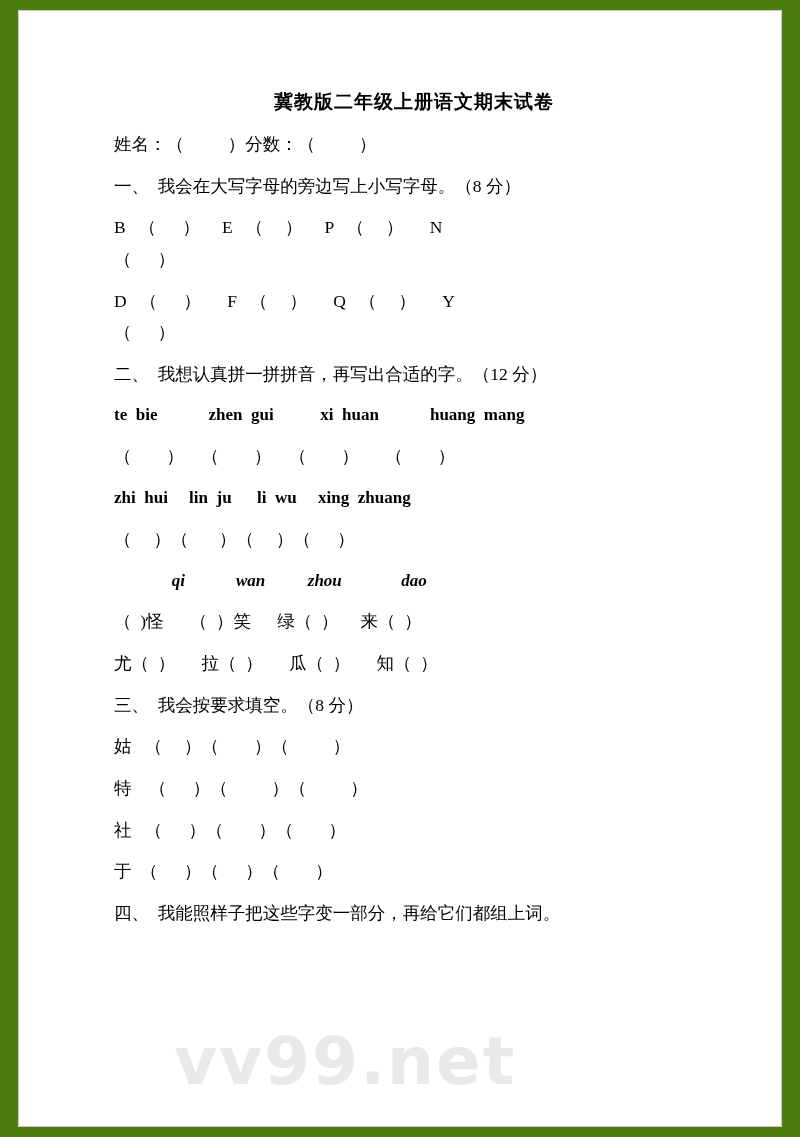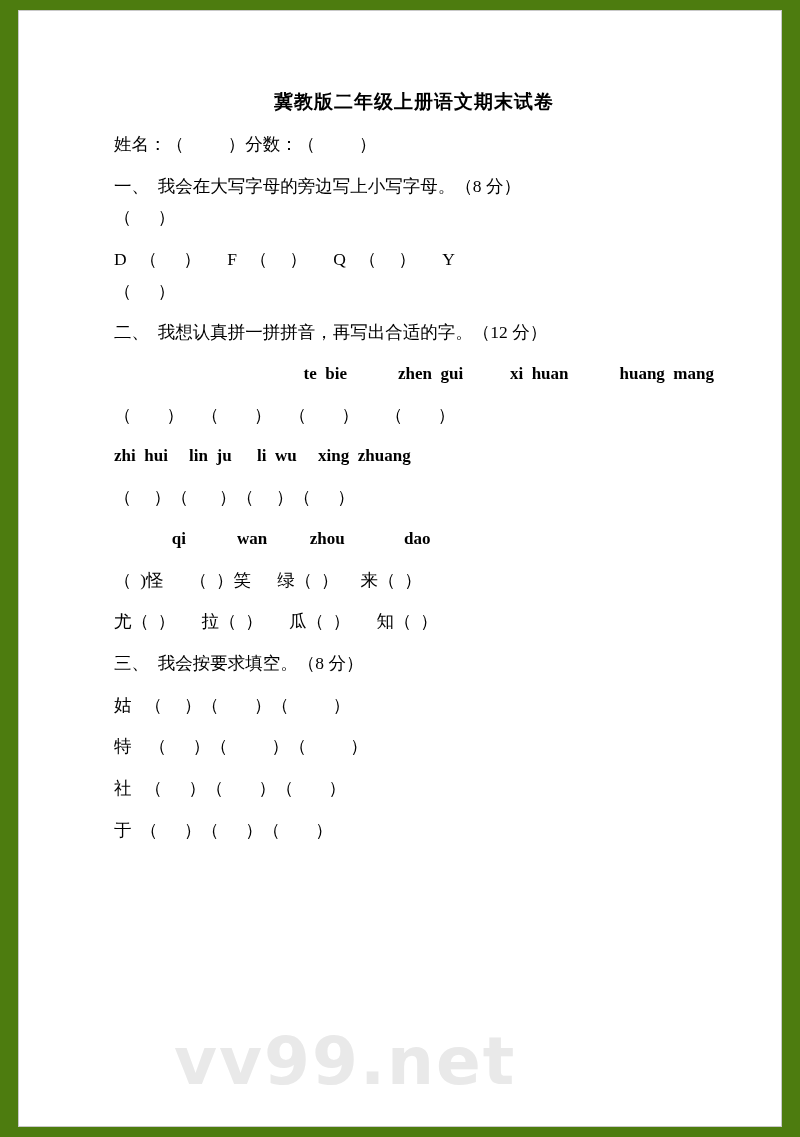--- a/index.html
+++ b/index.html
@@ -52,22 +52,22 @@
     font-family: Liberation Serif, serif;
   }
   .line.tight {
     margin-top: 8px;
   }
   .pin {
     font-family: "Liberation Serif", serif;
     font-weight: bold;
     font-size: 17px;
   }
-  .indent1 { padding-left: 0px; text-align: right; }
-  .indent2 { padding-left: 28px; }
+  .indent1 { padding-left: 0px; }
+  .indent2 { padding-left: 28px; font-style: italic; }
 
   .watermark {
     position: absolute;
     left: 155px;
     top: 1012px;
     font-family: "DejaVu Sans", sans-serif;
     font-weight: bold;
     font-size: 66px;
     color: #e9e9e9;
     letter-spacing: 2px;
@@ -80,37 +80,39 @@
 <div class="page">
   <div class="sheet">
 
     <div class="content">
 
       <div class="doc-title">冀教版二年级上册语文期末试卷</div>
 
       <div class="line">姓名：（          ）分数：（          ）</div>
 
       <div class="line">一、  我会在大写字母的旁边写上小写字母。（8 分）</div>
+      <div class="line">B   （      ）     E   （     ）     P   （     ）      N</div>
       <div class="line tight">（      ）</div>
       <div class="line">D   （      ）      F   （     ）      Q   （     ）      Y</div>
       <div class="line tight">（      ）</div>
 
       <div class="line">二、  我想认真拼一拼拼音，再写出合适的字。（12 分）</div>
       <div class="line pin indent1">te  bie            zhen  gui           xi  huan            huang  mang</div>
       <div class="line">（        ）    （        ）    （        ）      （        ）</div>
       <div class="line pin">zhi  hui     lin  ju      li  wu     xing  zhuang</div>
       <div class="line">（     ）（       ）（     ）（      ）</div>
       <div class="line pin indent2">       qi            wan          zhou              dao</div>
       <div class="line">（  )怪      （  ）笑      绿（  ）     来（  ）</div>
       <div class="line">尤（  ）      拉（  ）      瓜（  ）      知（  ）</div>
 
       <div class="line">三、  我会按要求填空。（8 分）</div>
       <div class="line">姑   （     ）（        ）（          ）</div>
       <div class="line">特    （      ）（          ）（          ）</div>
       <div class="line">社   （      ）（        ）（        ）</div>
       <div class="line">于  （      ）（      ）（        ）</div>
 
+      <div class="line">四、  我能照样子把这些字变一部分，再给它们都组上词。</div>
 
     </div>
 
     <div class="watermark">vv99.net</div>
   </div>
 </div>
 
 </body></html>

